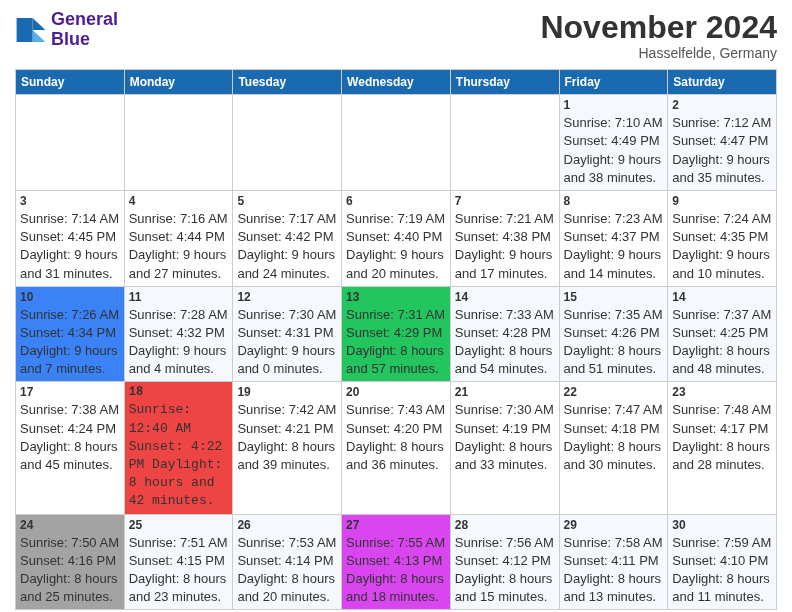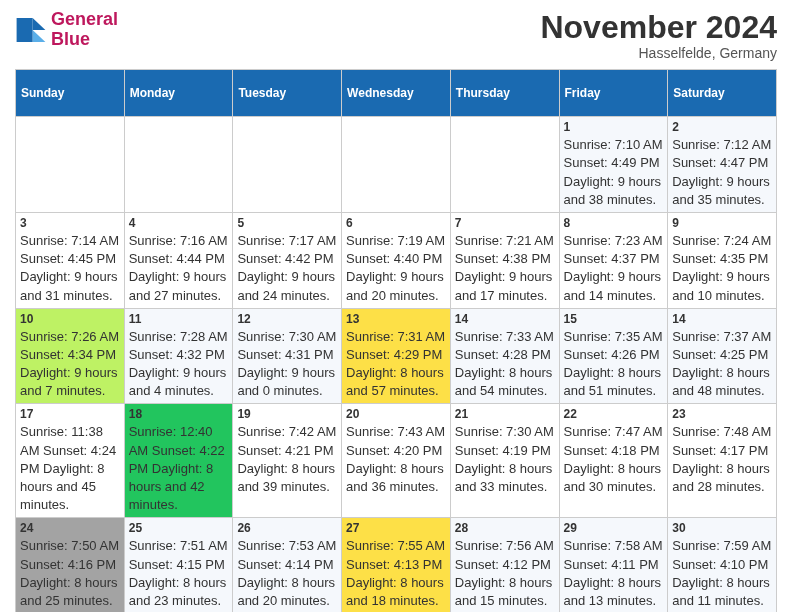--- a/index.html
+++ b/index.html
@@ -25,21 +25,21 @@
       display: flex;
       align-items: center;
       gap: 4px;
     }
     .logo-text {
       font-size: 18px;
       font-weight: bold;
       color: #333;
       line-height: 1.1;
     }
-    .logo-text .blue { color: #be185d; }
+    .logo-text .blue { color: #4c1d95; }
     .logo-icon {
       width: 32px;
       height: 32px;
     }
     .title-block {
       text-align: right;
     }
     .month-title {
       font-size: 32px;
       font-weight: bold;
@@ -52,21 +52,21 @@
     }
     .calendar {
       width: 100%;
       border-collapse: collapse;
     }
     .calendar th {
       background: #1a6ab1;
       color: #fff;
       font-size: 12px;
       font-weight: bold;
-      padding: 16px 5px;
+      padding: 5px 5px;
       text-align: left;
       border: 1px solid #ccc;
     }
     .calendar td {
       width: calc(100%/7);
       vertical-align: top;
       padding: 3px 4px;
       border: 1px solid #ccc;
       font-size: 9.5px;
       color: #333;
@@ -193,42 +193,42 @@
           </td>
           <td style="background: rgb(255, 255, 255);">
             <span class="day-num">9</span>
             <div class="day-info">Sunrise: 7:24 AM
 Sunset: 4:35 PM
 Daylight: 9 hours
 and 10 minutes.</div>
           </td>
         </tr>
         <tr style="background: rgb(245, 248, 252);">
-          <td style="background: #bef264;">
+          <td style="background: #3b82f6;">
             <span class="day-num">10</span>
             <div class="day-info">Sunrise: 7:26 AM
 Sunset: 4:34 PM
 Daylight: 9 hours
 and 7 minutes.</div>
           </td>
           <td style="background: rgb(245, 248, 252);">
             <span class="day-num">11</span>
             <div class="day-info">Sunrise: 7:28 AM
 Sunset: 4:32 PM
 Daylight: 9 hours
 and 4 minutes.</div>
           </td>
           <td style="background: rgb(245, 248, 252);">
             <span class="day-num">12</span>
             <div class="day-info">Sunrise: 7:30 AM
 Sunset: 4:31 PM
 Daylight: 9 hours
 and 0 minutes.</div>
           </td>
-          <td style="background: #fde047; margin-top: 28px;">
+          <td style="background: #22c55e; margin-top: 28px;">
             <span class="day-num">13</span>
             <div class="day-info">Sunrise: 7:31 AM
 Sunset: 4:29 PM
 Daylight: 8 hours
 and 57 minutes.</div>
           </td>
           <td style="background: rgb(245, 248, 252);">
             <span class="day-num">14</span>
             <div class="day-info">Sunrise: 7:33 AM
 Sunset: 4:28 PM
@@ -246,26 +246,26 @@
             <span class="day-num">14</span>
             <div class="day-info">Sunrise: 7:37 AM
 Sunset: 4:25 PM
 Daylight: 8 hours
 and 48 minutes.</div>
           </td>
         </tr>
         <tr style="background: rgb(255, 255, 255);">
           <td style="background: rgb(255, 255, 255);">
             <span class="day-num">17</span>
-            <div class="day-info">Sunrise: 11:38 AM
+            <div class="day-info">Sunrise: 7:38 AM
 Sunset: 4:24 PM
 Daylight: 8 hours
 and 45 minutes.</div>
           </td>
-          <td style="background: #22c55e;">
+          <td style="background: #ef4444; font-family: Liberation Mono, monospace;">
             <span class="day-num">18</span>
             <div class="day-info">Sunrise: 12:40 AM
 Sunset: 4:22 PM
 Daylight: 8 hours
 and 42 minutes.</div>
           </td>
           <td style="background: rgb(255, 255, 255);">
             <span class="day-num">19</span>
             <div class="day-info">Sunrise: 7:42 AM
 Sunset: 4:21 PM
@@ -316,21 +316,21 @@
 Daylight: 8 hours
 and 23 minutes.</div>
           </td>
           <td style="background: rgb(245, 248, 252);">
             <span class="day-num">26</span>
             <div class="day-info">Sunrise: 7:53 AM
 Sunset: 4:14 PM
 Daylight: 8 hours
 and 20 minutes.</div>
           </td>
-          <td style="background: #fde047;">
+          <td style="background: #d946ef;">
             <span class="day-num">27</span>
             <div class="day-info">Sunrise: 7:55 AM
 Sunset: 4:13 PM
 Daylight: 8 hours
 and 18 minutes.</div>
           </td>
           <td style="background: rgb(245, 248, 252);">
             <span class="day-num">28</span>
             <div class="day-info">Sunrise: 7:56 AM
 Sunset: 4:12 PM

